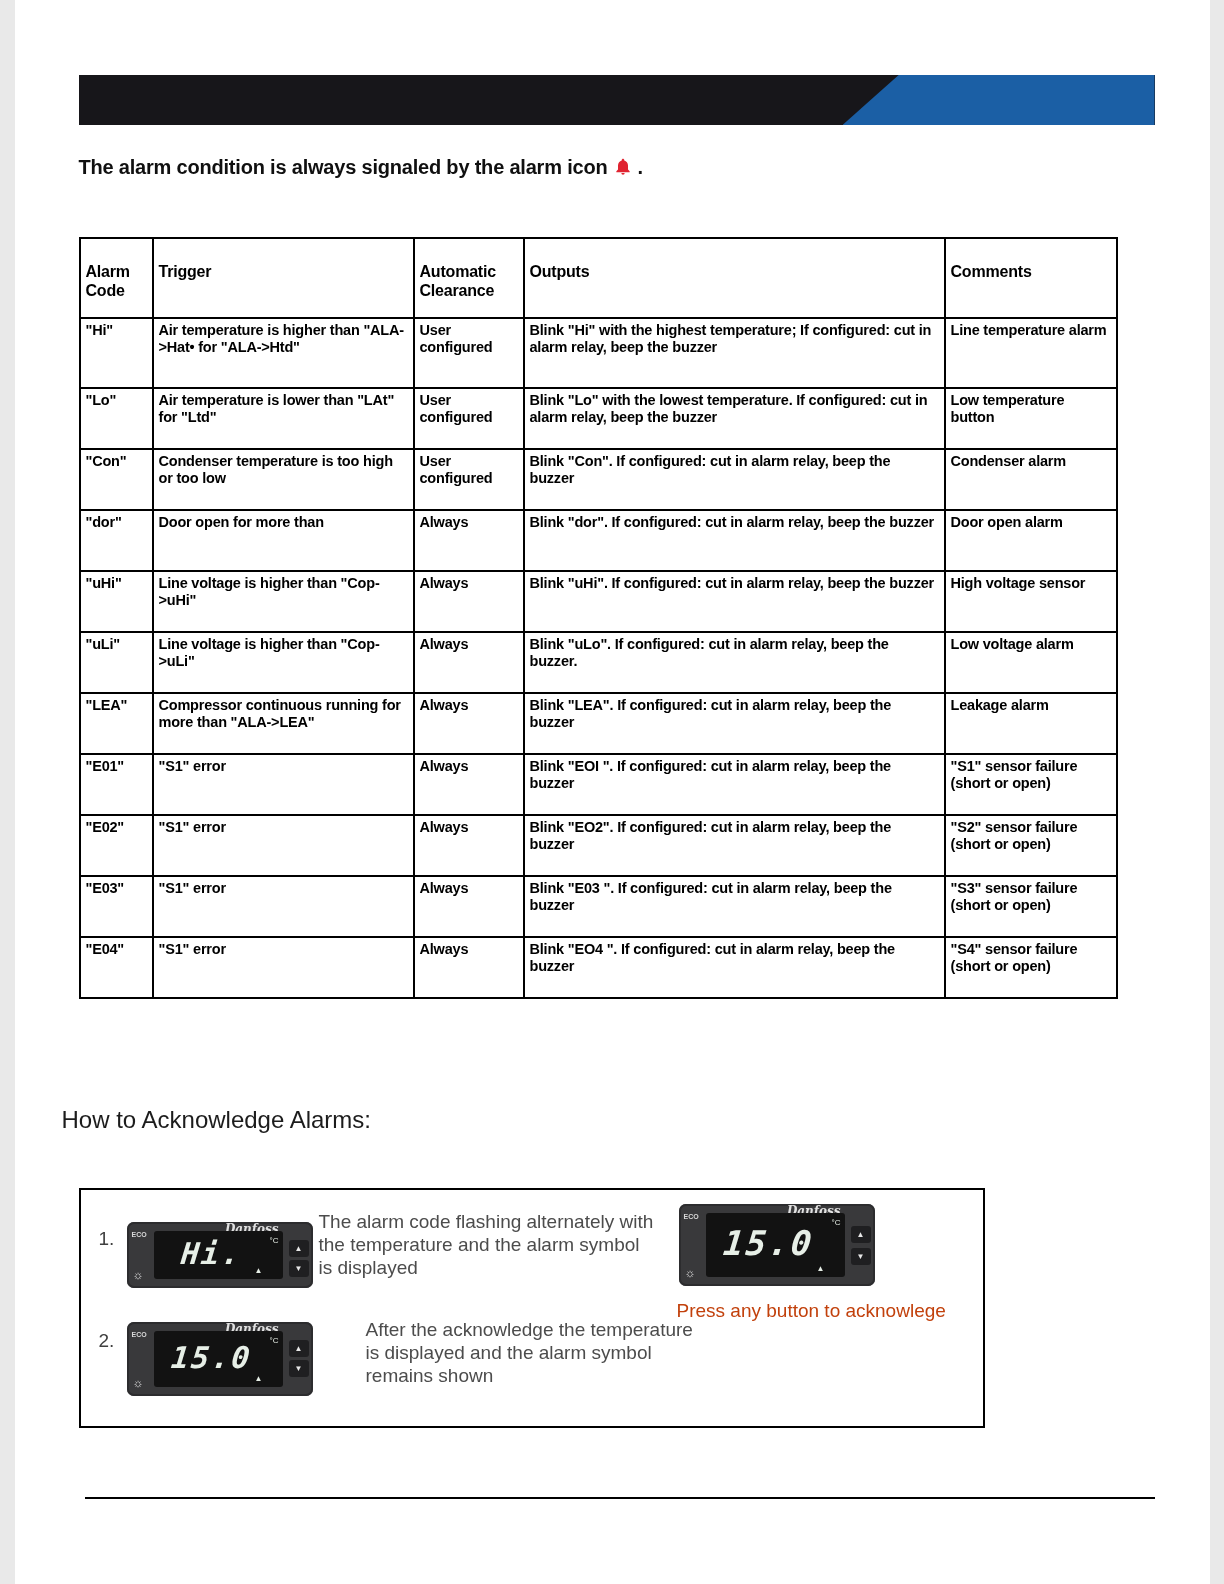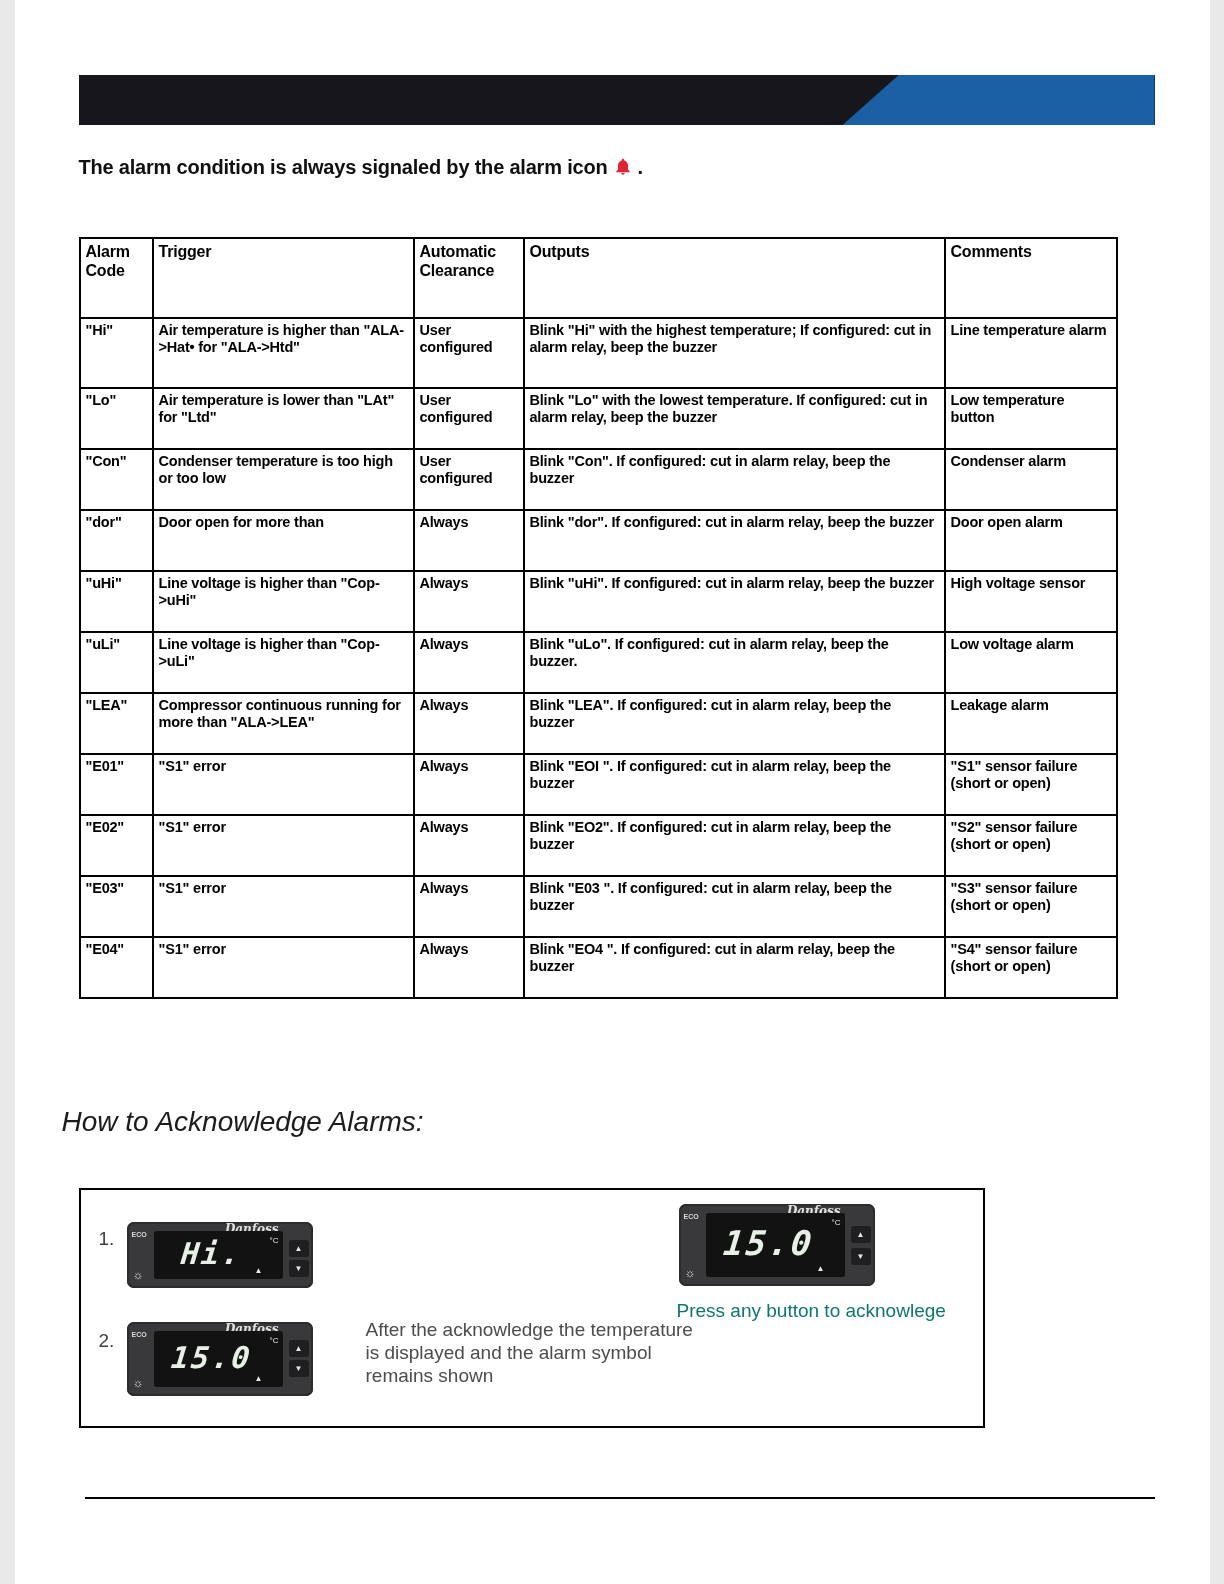--- a/index.html
+++ b/index.html
@@ -18,33 +18,33 @@
 
   
   .intro{position:absolute;left:64px;top:156px;font-size:20px;font-weight:700;color:#101010;letter-spacing:-0.2px;}
   .intro .bell{display:inline-block;vertical-align:-3px;margin:0 4px 0 6px;}
   .silence{position:absolute;left:64px;top:205px;font-size:20px;font-weight:700;color:#101010;letter-spacing:-0.2px;}
 
   
   table.alarm-table{position:absolute;left:64px;top:237px;width:1037px;border-collapse:collapse;table-layout:fixed;
     font-size:14.5px;font-weight:700;color:#000;letter-spacing:-0.2px;}
   .alarm-table th,.alarm-table td{border:2px solid #000;vertical-align:top;text-align:left;padding:3px 5px 0 5px;line-height:1.18;}
-  .alarm-table thead th{font-size:16px;height:80px;padding-top:4px;}
+  .alarm-table thead th{font-size:16px;height:80px;padding-top:24px;}
   .alarm-table tbody tr{height:61px;}
   .alarm-table tbody tr:first-child{height:70px;}
 
   
-  .ack-heading{position:absolute;left:47px;top:1106px;font-size:28px;font-weight:400;color:#1c1c1c;font-style:italic;}
+  .ack-heading{position:absolute;left:47px;top:1106px;font-size:24px;font-weight:400;color:#1c1c1c;}
   .note{position:absolute;left:64px;top:1149px;font-size:19px;font-weight:700;color:#101010;letter-spacing:-0.2px;}
   .note .xbold{font-weight:800;}
 
   .steps-box{position:absolute;left:64px;top:1188px;width:906px;height:240px;border:2px solid #000;background:#fff;}
   .step-number{position:absolute;font-size:19px;color:#3f3f3f;}
   .step-text{position:absolute;width:340px;font-size:19px;color:#4c4c4c;line-height:1.22;}
-  .caption{position:absolute;font-size:19px;color:#0f766e;text-align:right;}
+  .caption{position:absolute;font-size:19px;color:#c2410c;text-align:right;}
 
   
   .controller{position:absolute;background:#39393b;border-radius:7px;box-shadow:inset 0 0 0 2px #2c2c2e;}
   .controller .disp{position:absolute;left:27px;top:9px;right:30px;bottom:9px;background:#121212;border-radius:3px;}
   .controller .digits{position:absolute;left:0;right:14px;top:50%;transform:translateY(-54%) skewX(-6deg);
     text-align:center;font-family:"DejaVu Sans Mono",monospace;font-style:italic;font-weight:700;
     color:#e7efe7;font-size:30px;letter-spacing:2px;}
   .controller.large .digits{font-size:34px;}
   .controller .alarm-ind{position:absolute;right:20px;bottom:4px;font-size:8px;color:#e7efe7;}
   .controller .celsius{position:absolute;right:4px;top:5px;font-size:8px;color:#e7efe7;}
@@ -191,20 +191,21 @@
       <span class="lamp">☼</span>
       <div class="disp">
         <span class="digits">Hi.</span>
         <span class="alarm-ind">▲</span>
         <span class="celsius">°C</span>
       </div>
       <span class="btn up">▲</span>
       <span class="btn down">▼</span>
     </div>
 
+    <p class="step-text" style="left:238px;top:20px;">The alarm code flashing alternately with the temperature and the alarm symbol is displayed</p>
 
     <div class="controller large c3">
       <span class="brand">Danfoss</span>
       <span class="eco">ECO</span>
       <span class="lamp">☼</span>
       <div class="disp">
         <span class="digits">15.0</span>
         <span class="alarm-ind">▲</span>
         <span class="celsius">°C</span>
       </div>

